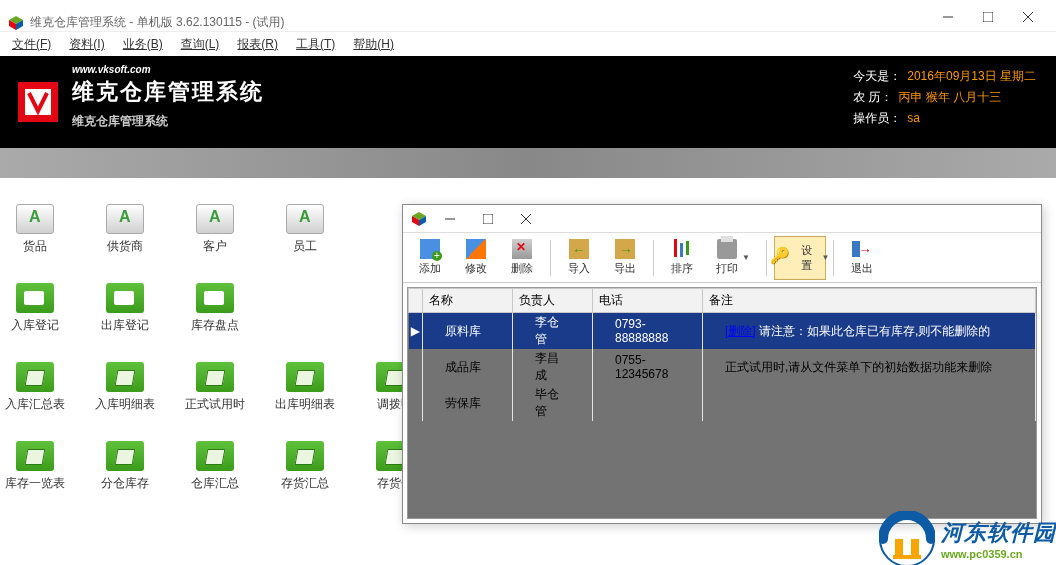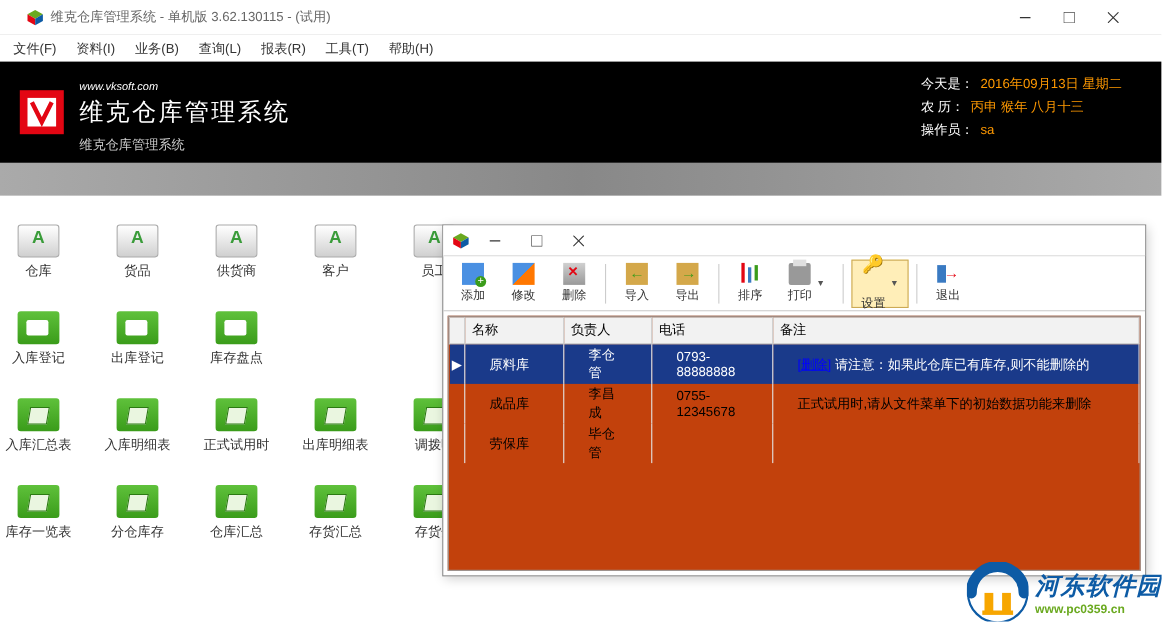--- a/index.html
+++ b/index.html
@@ -1,36 +1,36 @@
 <!DOCTYPE html>
 <html><head>
 <meta charset="utf-8">
 <style>
 * { margin: 0; padding: 0; box-sizing: border-box; font-family: "Microsoft YaHei", sans-serif; }
 body { width: 1056px; height: 565px; background: #fff; overflow: hidden; position: relative; }
 
 
-.main-titlebar { height: 32px; background: #fff; display: flex; align-items: center; padding: 0 24px; border-bottom: 1px solid #eee; }
+.main-titlebar { height: 32px; background: #fff; display: flex; align-items: flex-end; padding: 0 8px; border-bottom: 1px solid #eee; }
 .main-titlebar .icon { width: 16px; height: 16px; margin-right: 6px; }
 .main-titlebar .title { font-size: 12px; color: #666; flex: 1; }
 .main-titlebar .win-controls { display: flex; gap: 0; }
 .main-titlebar .win-btn { width: 40px; height: 28px; display: flex; align-items: center; justify-content: center; color: #333; }
 
 
 .menubar { height: 24px; display: flex; align-items: center; padding: 0 6px; gap: 6px; background: #fff; }
-.menubar .menu-item { font-size: 12px; padding: 2px 6px; color: #333; }
+.menubar .menu-item { font-size: 12px; padding: 2px 6px; color: #333; text-decoration: underline; }
 
 
 .header-banner { height: 92px; background: #000; display: flex; position: relative; padding-left: 18px; }
 .header-banner .logo { width: 40px; height: 40px; background: #e30613; display: flex; align-items: center; justify-content: center; margin-top: 26px; }
-.header-banner .brand { margin-left: 14px; margin-top: 18px; }
+.header-banner .brand { margin-left: 14px; margin-top: 8px; font-weight: bold; }
 .header-banner .brand .url { color: #fff; font-size: 10px; font-style: italic; }
 .header-banner .brand .name { color: #fff; font-size: 22px; letter-spacing: 2px; margin-top: 2px; }
 .header-banner .brand .sub { color: #ccc; font-size: 12px; margin-top: 6px; }
-.header-banner .info { position: absolute; right: 36px; top: 12px; font-size: 12px; color: #fff; }
+.header-banner .info { position: absolute; right: 20px; top: 12px; font-size: 12px; color: #fff; }
 .header-banner .info .row { margin-bottom: 4px; }
 .header-banner .info .label { color: #fff; }
 .header-banner .info .value { color: #ff9900; margin-left: 6px; }
 
 
 .gradient-strip { height: 30px; background: linear-gradient(to right, #aaa 0%, #888 50%, #aaa 100%); }
 
 
 .desktop { background: #fff; padding: 26px 10px; display: flex; flex-direction: column; gap: 28px; position: relative; }
 .desktop-row { display: flex; gap: 40px; }
@@ -74,21 +74,21 @@
 .ticon.export::after { content: "→"; position: absolute; color: #3a9c1a; font-size: 14px; top: 1px; left: 4px; }
 .ticon.sort::before { content: ""; position: absolute; width: 3px; height: 18px; background: #e30613; left: 2px; }
 .ticon.sort::after { content: ""; position: absolute; width: 3px; height: 14px; background: #3a7ac2; left: 8px; top: 4px; box-shadow: 6px -2px 0 #3a9c1a; }
 .ticon.print { background: #999; border-radius: 2px; }
 .ticon.print::before { content: ""; position: absolute; top: -3px; left: 4px; width: 12px; height: 6px; background: #e0e0e0; }
 .ticon.settings::after { content: "🔑"; position: absolute; top: -2px; left: 0; font-size: 16px; }
 .ticon.exit::before { content: ""; position: absolute; width: 8px; height: 16px; background: #3a7ac2; left: 0; top: 2px; }
 .ticon.exit::after { content: "→"; position: absolute; color: #e30613; font-size: 14px; top: 1px; left: 6px; }
 
 
-.table-wrap { flex: 1; border: 1px solid #999; margin: 4px; background: #c2410c; overflow: auto; position: relative; }
+.table-wrap { flex: 1; border: 1px solid #999; margin: 4px; background: #737373; overflow: auto; position: relative; }
 .table-wrap table { width: 100%; border-collapse: collapse; font-size: 12px; }
 .table-wrap th { background: #f2f2f2; border: 1px solid #c8c8c8; padding: 3px 6px; text-align: left; font-weight: normal; }
 .table-wrap td { border-right: 1px solid #e4e4e4; padding: 1px 22px; height: 17px; }
 .table-wrap td.marker { width: 14px; text-align: center; padding: 0; }
 .table-wrap tr.selected td { background: #1a3a8a; color: #fff; }
 .table-wrap .del-link { color: #0000ff; text-decoration: underline; }
 
 
 .watermark { position: absolute; right: 0; bottom: -2px; display: flex; align-items: center; }
 .watermark .wicon { width: 56px; height: 56px; position: relative; }
@@ -159,24 +159,20 @@
     <div class="row"><span class="label">操作员：</span><span class="value">sa</span></div>
   </div>
 </div>
 
 <div class="gradient-strip"></div>
 
 <div class="desktop" id="desktop">
     <div class="desktop-row">
       <div class="desktop-item">
         <div class="di-icon xls"></div>
-        <div class="di-label">仓库</div>
-      </div>
-      <div class="desktop-item">
-        <div class="di-icon xls"></div>
         <div class="di-label">货品</div>
       </div>
       <div class="desktop-item">
         <div class="di-icon xls"></div>
         <div class="di-label">供货商</div>
       </div>
       <div class="desktop-item">
         <div class="di-icon xls"></div>
         <div class="di-label">客户</div>
       </div>
@@ -302,21 +298,21 @@
       </div>
     <div class="tool-btn wide">
         <div style="display:flex;flex-direction:column;align-items:center;gap:2px;">
           <div class="ticon print"></div>
           <span class="tlabel">打印</span>
         </div>
         <span class="dropdown-arrow">▼</span>
       </div>
     <div class="sep"></div>
     <div class="tool-btn wide highlighted">
-        <div style="display:flex;flex-direction:column;align-items:center;gap:16px;">
+        <div style="display:flex;align-items:center;gap:16px;">
           <div class="ticon settings"></div>
           <span class="tlabel">设置</span>
         </div>
         <span class="dropdown-arrow">▼</span>
       </div>
     <div class="sep"></div>
     <div class="tool-btn">
         <div class="ticon exit"></div>
         <span class="tlabel">退出</span>
       </div>

